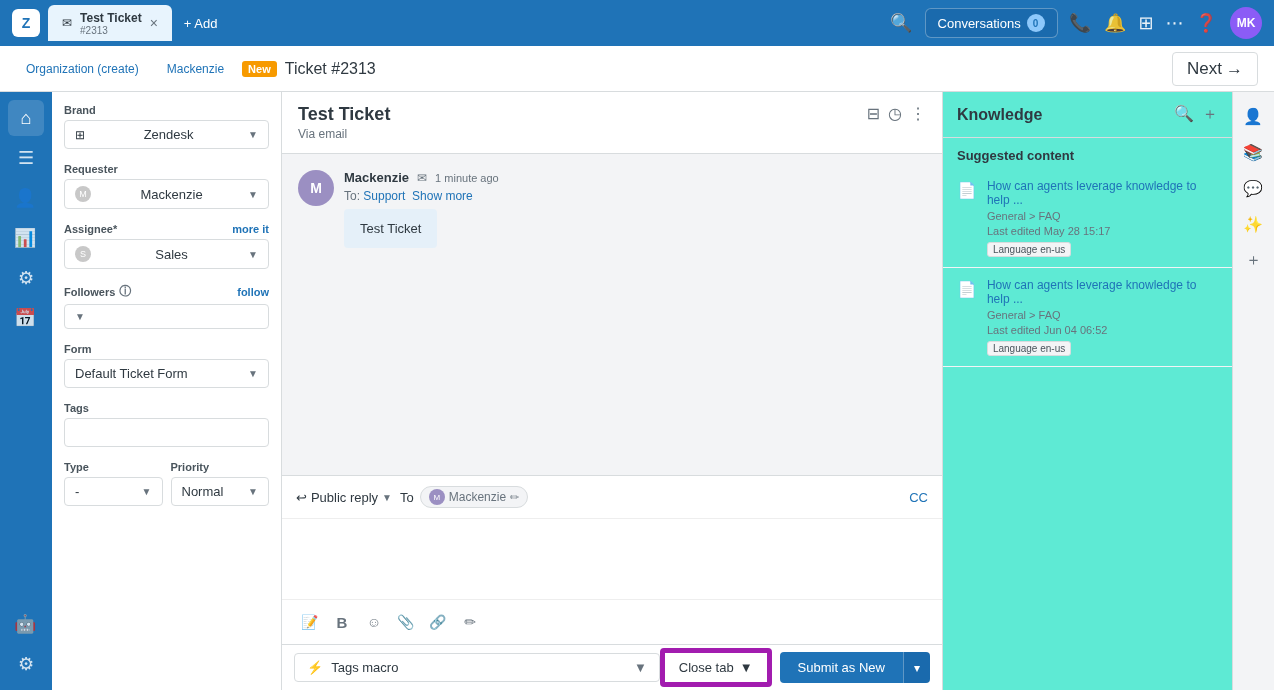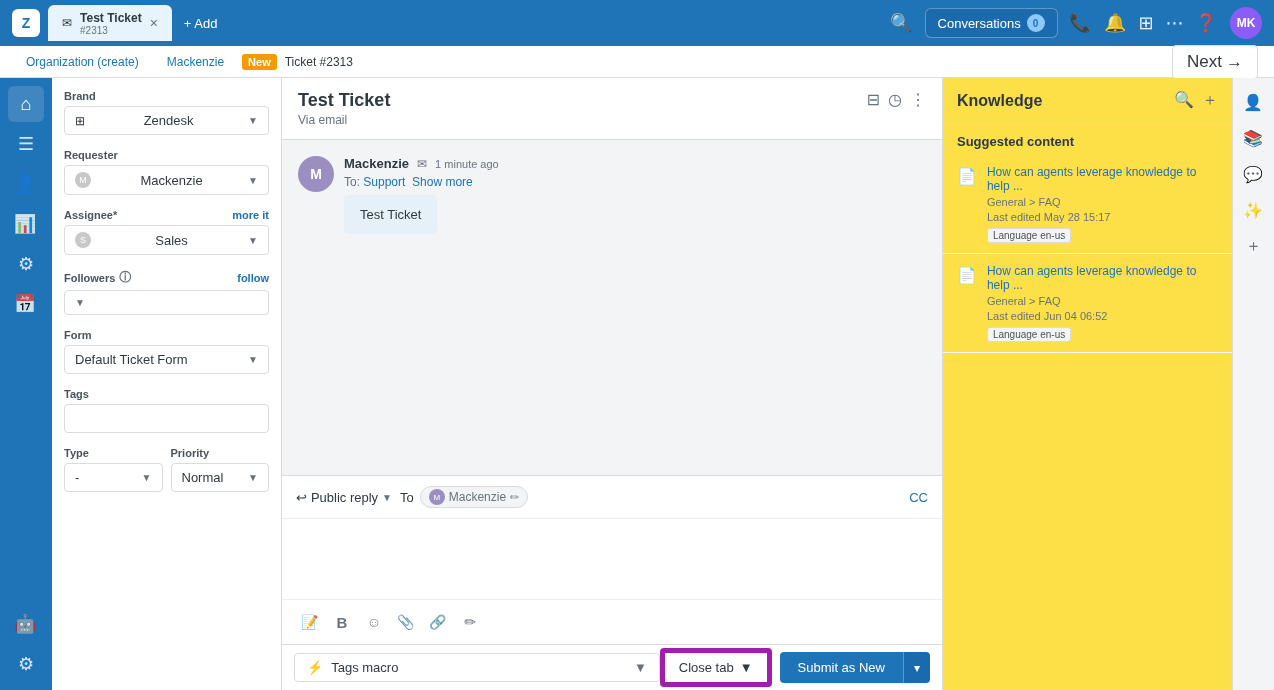--- a/index.html
+++ b/index.html
@@ -14,24 +14,24 @@
     .tab-subtitle { font-size: 10px; color: #68737d; }
     .tab-close { color: #68737d; cursor: pointer; font-size: 14px; }
     .add-tab { color: white; display: flex; align-items: center; gap: 4px; font-size: 13px; cursor: pointer; padding: 4px 8px; }
     .topbar-actions { display: flex; align-items: center; gap: 12px; margin-left: auto; }
     .conversations-btn { background: #1a6aad; border: 1px solid rgba(255,255,255,0.3); border-radius: 6px; color: white; padding: 5px 12px; font-size: 13px; display: flex; align-items: center; gap: 6px; cursor: pointer; }
     .conversations-badge { background: #8dc8fb; color: #1f73b7; border-radius: 50%; width: 18px; height: 18px; display: flex; align-items: center; justify-content: center; font-size: 10px; font-weight: bold; }
     .topbar-icon { color: white; font-size: 18px; cursor: pointer; opacity: 0.9; }
     .avatar-circle { width: 32px; height: 32px; background: #8b5cf6; border-radius: 50%; display: flex; align-items: center; justify-content: center; color: white; font-size: 12px; font-weight: bold; cursor: pointer; }
 
     
-    .breadcrumb { background: white; border-bottom: 1px solid #d8dcde; display: flex; align-items: center; height: 32px; padding: 0 16px; gap: 8px; flex-shrink: 0; }
+    .breadcrumb { background: white; border-bottom: 1px solid #d8dcde; display: flex; align-items: center; height: 46px; padding: 0 16px; gap: 8px; flex-shrink: 0; }
     .breadcrumb-item { padding: 4px 10px; border-radius: 4px; font-size: 12px; cursor: pointer; color: #1f73b7; }
     .breadcrumb-badge { background: #f79a00; color: white; padding: 2px 6px; border-radius: 3px; font-size: 11px; font-weight: 600; }
-    .breadcrumb-ticket { color: #2f3941; font-size: 12px; }
+    .breadcrumb-ticket { color: #2f3941; font-size: 16px; }
     .next-btn { margin-left: auto; background: white; border: 1px solid #d8dcde; border-radius: 4px; padding: 6px 14px; font-size: 17px; cursor: pointer; display: flex; align-items: center; gap: 4px; color: #2f3941; }
 
     
     .main-layout { display: flex; flex: 1; overflow: hidden; }
 
     
     .app-sidebar { width: 52px; background: #1f73b7; display: flex; flex-direction: column; align-items: center; padding: 8px 0; gap: 4px; flex-shrink: 0; }
     .nav-icon { width: 36px; height: 36px; display: flex; align-items: center; justify-content: center; border-radius: 6px; color: rgba(255,255,255,0.8); font-size: 18px; cursor: pointer; }
     .nav-icon:hover, .nav-icon.active { background: rgba(255,255,255,0.15); color: white; }
     .nav-icon.bottom { margin-top: auto; }
@@ -87,21 +87,21 @@
     
     .bottom-bar { background: white; border-top: 1px solid #d8dcde; display: flex; align-items: center; padding: 8px 12px; height: 46px; flex-shrink: 0; }
     .macro-btn { flex: 1; max-width: 400px; border: 1px solid #d8dcde; border-radius: 4px; padding: 6px 12px; display: flex; align-items: center; gap: 8px; cursor: pointer; font-size: 13px; color: #2f3941; background: white; }
     .macro-btn .chevron { margin-left: auto; color: #68737d; }
     .bottom-right { margin-left: auto; display: flex; align-items: center; gap: 8px; }
     .close-tab-btn { border: 5px solid #a21caf; border-radius: 4px; padding: 7px 14px; font-size: 13px; cursor: pointer; background: white; display: flex; align-items: center; gap: 6px; color: #2f3941; }
     .submit-btn { background: #1f73b7; color: white; border: none; border-radius: 4px 0 0 4px; padding: 8px 18px; font-size: 13px; cursor: pointer; font-weight: 500; }
     .submit-dropdown { background: #1a6aad; color: white; border: none; border-radius: 0 4px 4px 0; padding: 8px 10px; font-size: 12px; cursor: pointer; border-left: 1px solid rgba(255,255,255,0.3); }
 
     
-    .right-panel { width: 290px; background: #fde047; border-left: 1px solid #d8dcde; overflow-y: auto; flex-shrink: 0; display: flex; flex-direction: column; }
+    .right-panel { width: 290px; background: #5eead4; border-left: 1px solid #d8dcde; overflow-y: auto; flex-shrink: 0; display: flex; flex-direction: column; }
     .knowledge-header { padding: 12px 14px; border-bottom: 1px solid #d8dcde; display: flex; align-items: center; }
     .knowledge-title { font-size: 16px; font-weight: 600; color: #2f3941; flex: 1; }
     .knowledge-actions { display: flex; gap: 8px; color: #68737d; }
     .knowledge-actions span { cursor: pointer; font-size: 16px; }
     .suggested-title { padding: 10px 14px 6px; font-size: 13px; font-weight: 600; color: #2f3941; }
     .knowledge-item { padding: 10px 14px; border-bottom: 1px solid #f3f4f6; display: flex; gap: 10px; cursor: pointer; }
     .knowledge-item-icon { color: #68737d; font-size: 16px; flex-shrink: 0; margin-top: 2px; }
     .knowledge-item-content { flex: 1; }
     .knowledge-item-title { font-size: 12px; color: #1f73b7; margin-bottom: 3px; }
     .knowledge-item-cat { font-size: 11px; color: #68737d; margin-bottom: 3px; }

